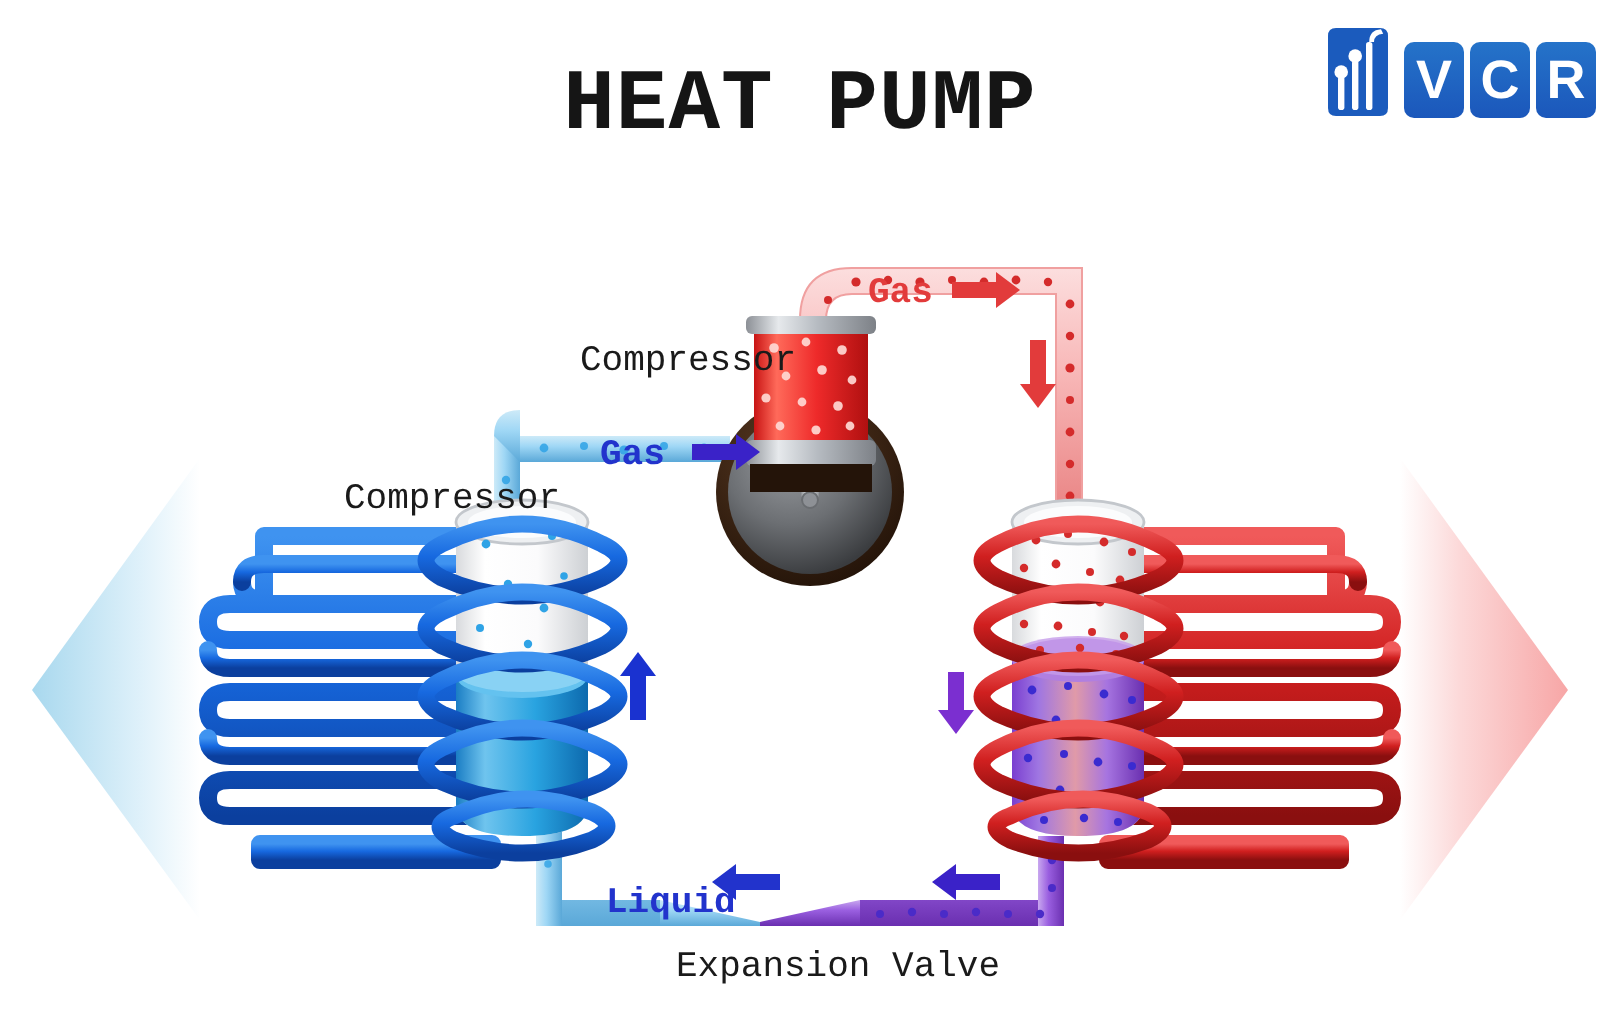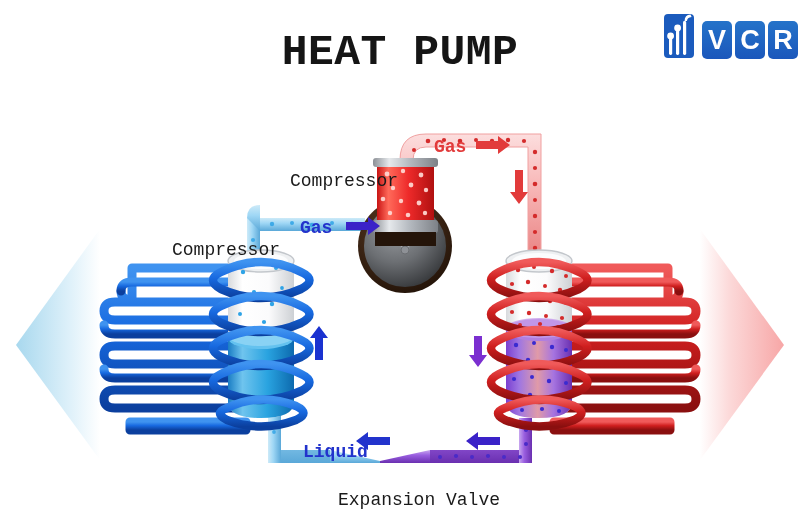--- a/index.html
+++ b/index.html
@@ -9,21 +9,21 @@
   svg.layer{position:absolute;left:0;top:0;width:800px;height:514px;}
   .lbl{position:absolute;white-space:nowrap;font-family:Liberation Mono, monospace;}
   #title{left:0;top:28px;width:800px;text-align:center;
          font-size:43px;font-weight:bold;color:#151515;letter-spacing:.5px;}
   .dark-lbl{font-size:18px;color:#1a1a1a;text-align:center;}
   .blue-lbl{font-size:18px;color:#2233cc;font-weight:600;}
   .red-lbl{font-size:18px;color:#e23b3b;font-weight:600;}
   #lbl-compressor{left:290px;top:171px;}
   #lbl-evaporator{left:172px;top:240px;}
   #lbl-condenser{left:550px;top:240px;}
-  #lbl-expansion{left:338px;top:490px;}
+  #lbl-expansion{left:338px;top:474px;}
   #lbl-gas-blue{left:300px;top:218px;}
   #lbl-gas-red{left:434px;top:137px;}
   #lbl-liquid{left:303px;top:442px;}
   
   #logo{position:absolute;left:660px;top:12px;width:126px;height:52px;}
   #logo .blk{position:absolute;top:9px;width:30px;height:38px;border-radius:5px;
              background:linear-gradient(180deg,#2573c9 0%,#1b57bb 100%);
              color:#fff;font-size:27px;font-weight:bold;line-height:38px;
              text-align:center;}
   #logo .mark{position:absolute;left:0;top:0;width:36px;height:48px;}

